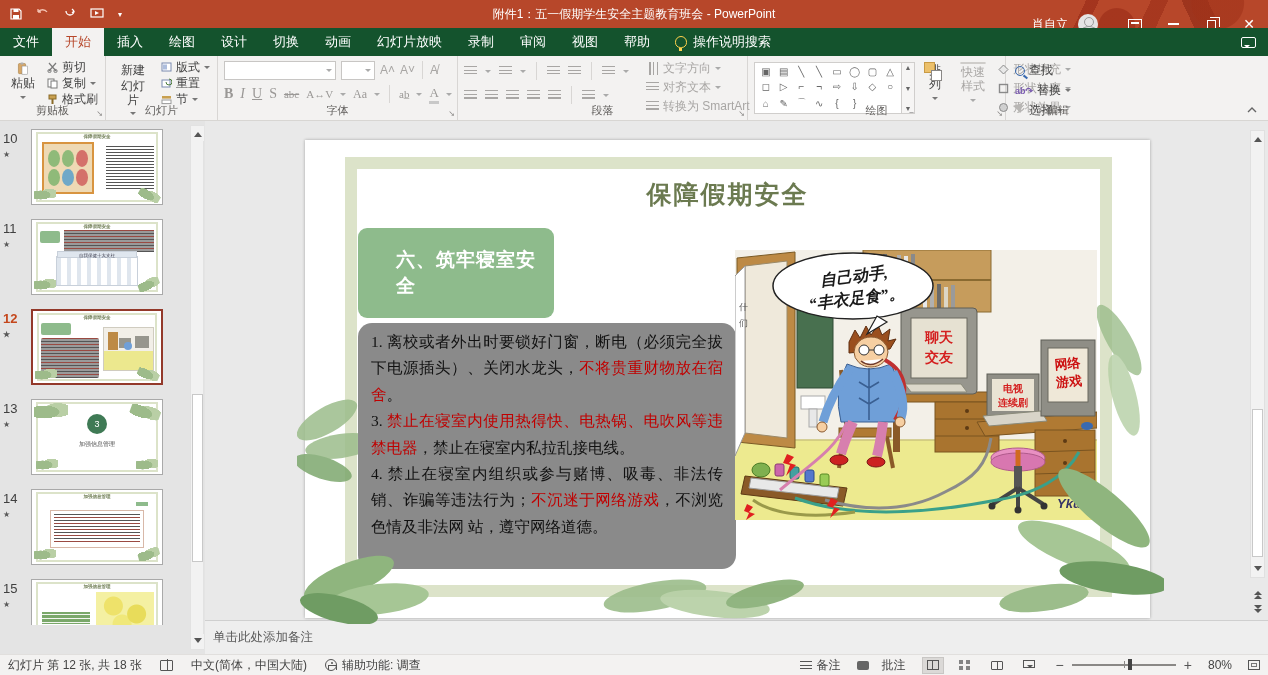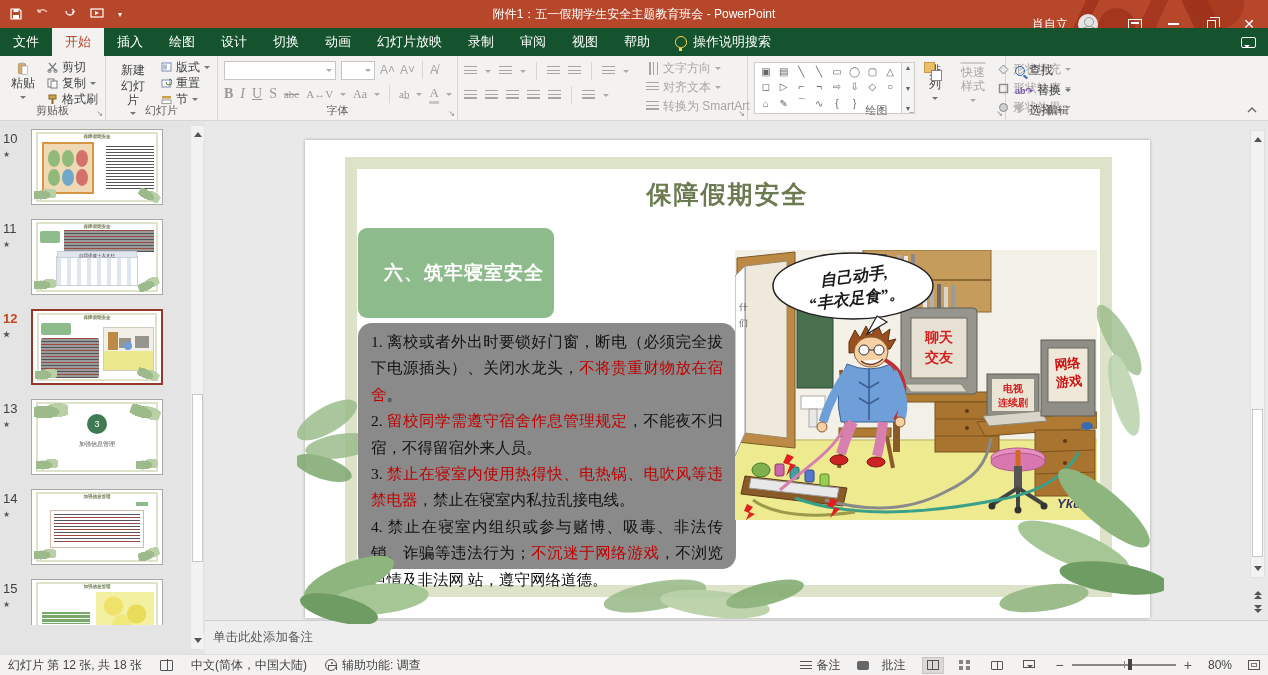--- a/index.html
+++ b/index.html
@@ -98,21 +98,21 @@
   .vnav { position:absolute; right:3px; width:15px; height:16px; display:flex; flex-direction:column; align-items:center; justify-content:center; }
   .dbl i { display:block; width:0; height:0; border:4px solid transparent; }
   .dbl.up i { border-bottom:4px solid #555; margin:-2px 0; }
   .dbl.down i { border-top:4px solid #555; margin:-2px 0; }
   .tscroll { position:absolute; right:1px; top:4px; bottom:4px; width:14px; background:#f2f2f2; border:1px solid #e2e2e2; }
 
   
   .slide { position:absolute; left:100px; top:19px; width:845px; height:478px; background:#fff; box-shadow:0 0 3px rgba(0,0,0,.3); }
   .sframe { position:absolute; left:40px; right:38px; top:17px; bottom:21px; border:12px solid #dce3c9; z-index:1; }
   .stitle { position:absolute; top:38px; left:0; right:0; text-align:center; font-size:25px; font-weight:bold; color:#6b7a50; letter-spacing:2px; z-index:2; }
-  .secbox { position:absolute; left:53px; top:88px; width:196px; height:90px; background:#8ebb8c; border-radius:9px; z-index:2; display:flex; align-items:center; padding-left:26px; }
+  .secbox { position:absolute; left:53px; top:88px; width:196px; height:90px; background:#8ebb8c; border-radius:9px; z-index:2; display:flex; align-items:center; padding-left:38px; }
   .secbox span { color:#fff; font-size:19px; font-weight:bold; letter-spacing:1px; }
   .graybox { position:absolute; left:53px; top:183px; width:378px; height:246px; background:#8a8a8a; border-radius:14px; z-index:2; padding:6px 13px; }
   .graybox p { font-family:"Liberation Serif",serif; font-size:15.5px; line-height:26.4px; color:#111; text-align:justify; }
   .graybox .rd { color:#c00000; }
   .cartoon { position:absolute; left:430px; top:110px; width:362px; height:270px; z-index:2; }
   .leaf { position:absolute; z-index:3; pointer-events:none; }
   .leaf.back { z-index:1; }
 
   
   .statusbar { height:21px; background:#f3f2f1; border-top:1px solid #e1dfdd; display:flex; align-items:center; font-size:12px; color:#444; padding:0 8px; }
@@ -367,20 +367,21 @@
           <span class="lns"></span>
           <span>对齐文本</span>
           <span class="dd dis"></span>
         </div>
       <div class="smbtn dis">
           <span class="lns"></span>
           <span>转换为 SmartArt</span>
           <span class="dd dis"></span>
         </div>
     </div>
+    <span class="glabel">段落</span>
     <span class="dlg">↘</span>
   </div>
 
   <div class="rgroup" style="width:258px;">
     <div style="display:flex; padding-top:2px;">
       <div class="shapegrid">
         <span>▣</span>
           <span>▤</span>
           <span>╲</span>
           <span>╲</span>
@@ -628,21 +629,20 @@
 
         <div class="stitle">保障假期安全</div>
 
         <div class="secbox">
           <span>六、筑牢寝室安全</span>
         </div>
 
         <div class="graybox">
           <div>
               <p><span>1. 离校或者外出时要锁好门窗，断电（必须完全拔下电源插头）、关闭水龙头，</span><span class="rd">不将贵重财物放在宿舍</span><span>。</span></p>
-              <p><span>2. </span><span class="rd">留校同学需遵守宿舍作息管理规定</span><span>，不能夜不归宿，不得留宿外来人员。</span></p>
               <p><span>3. </span><span class="rd">禁止在寝室内使用热得快、电热锅、电吹风等违禁电器</span><span>，禁止在寝室内私拉乱接电线。</span></p>
               <p><span>4. 禁止在寝室内组织或参与赌博、吸毒、非法传销、诈骗等违法行为；</span><span class="rd">不沉迷于网络游戏</span><span>，不浏览色情及非法网 站，遵守网络道德。</span></p>
             </div>
         </div>
 
         <svg class="cartoon" viewBox="0 0 362 270" preserveAspectRatio="none">
           <rect x="0" y="0" width="362" height="270" fill="#f3f0e8"></rect>
           <rect x="0" y="190" width="362" height="80" fill="#edea8f"></rect>
           <line x1="0" y1="190" x2="362" y2="190" stroke="#cbc47c" stroke-width="1.5"></line>
 

